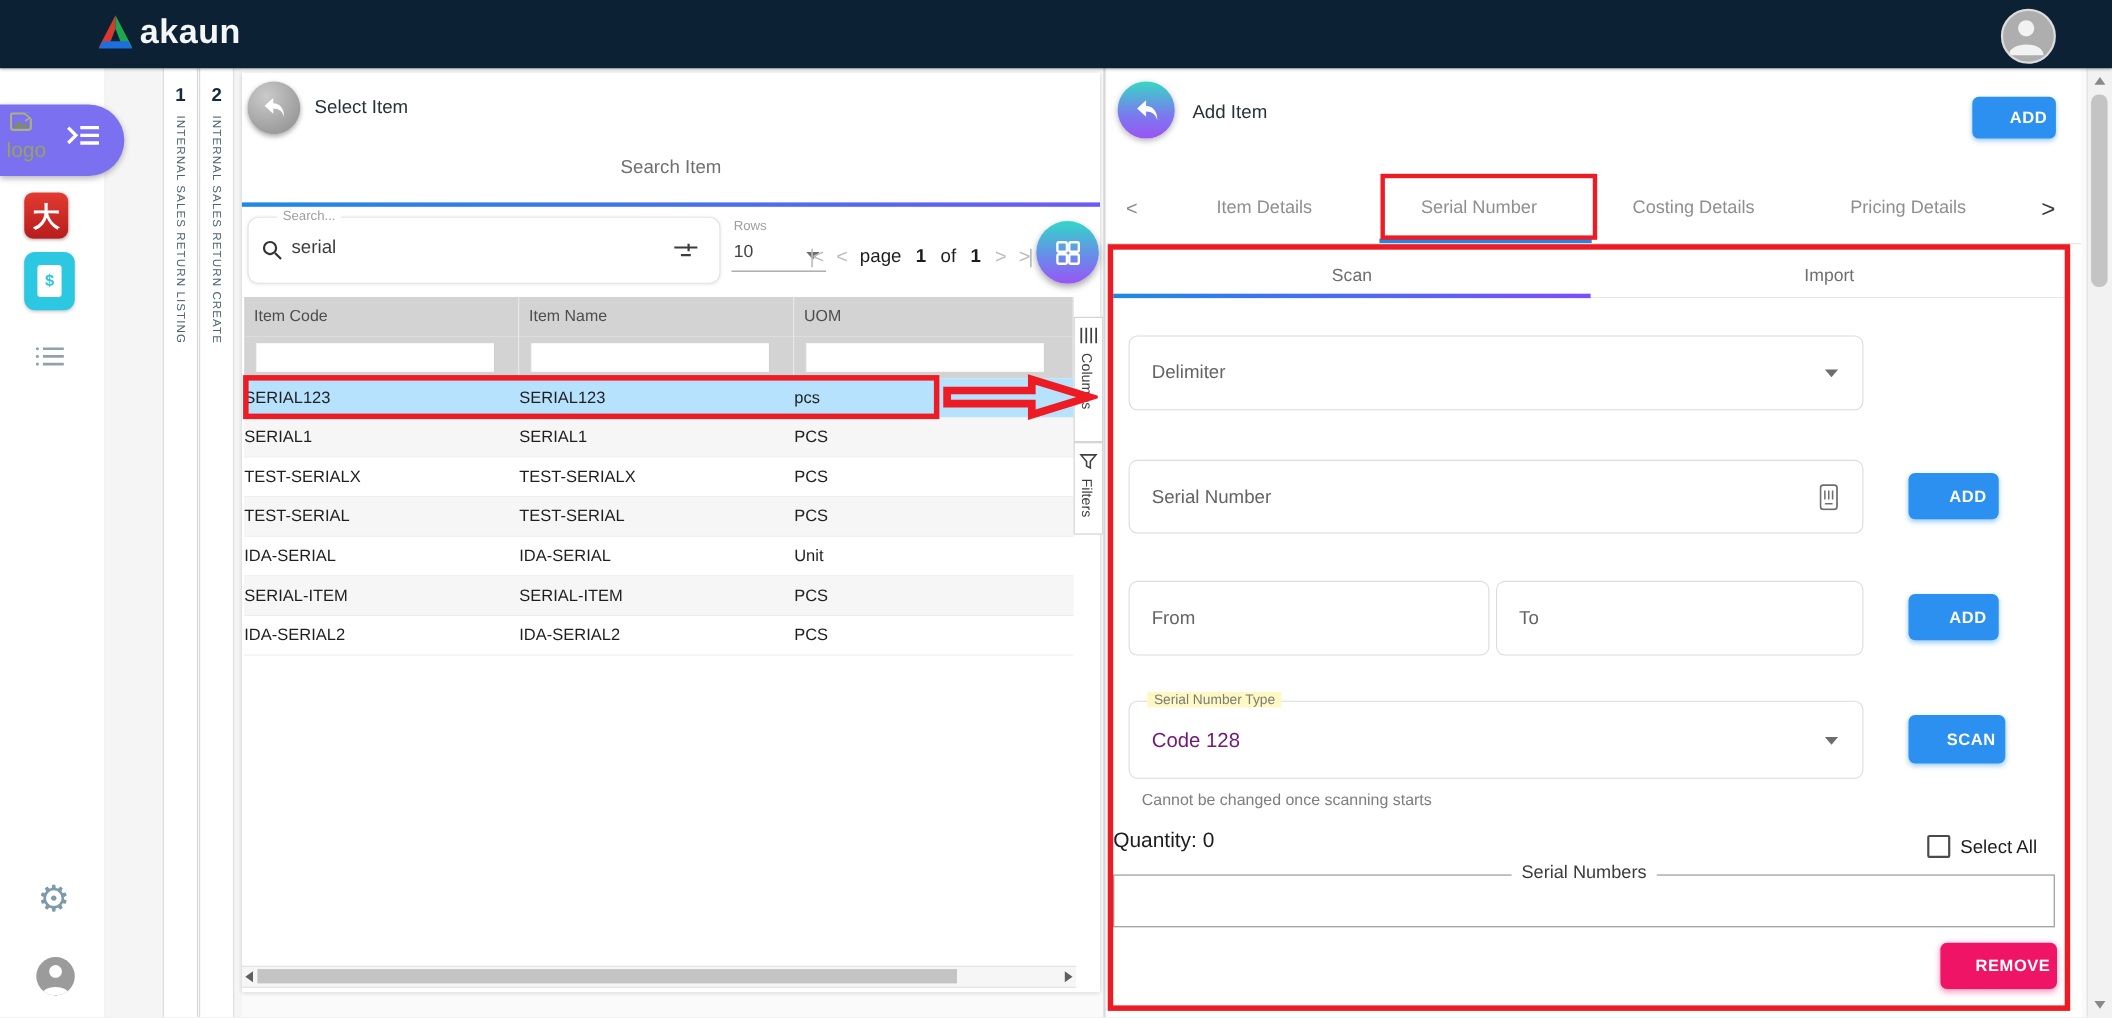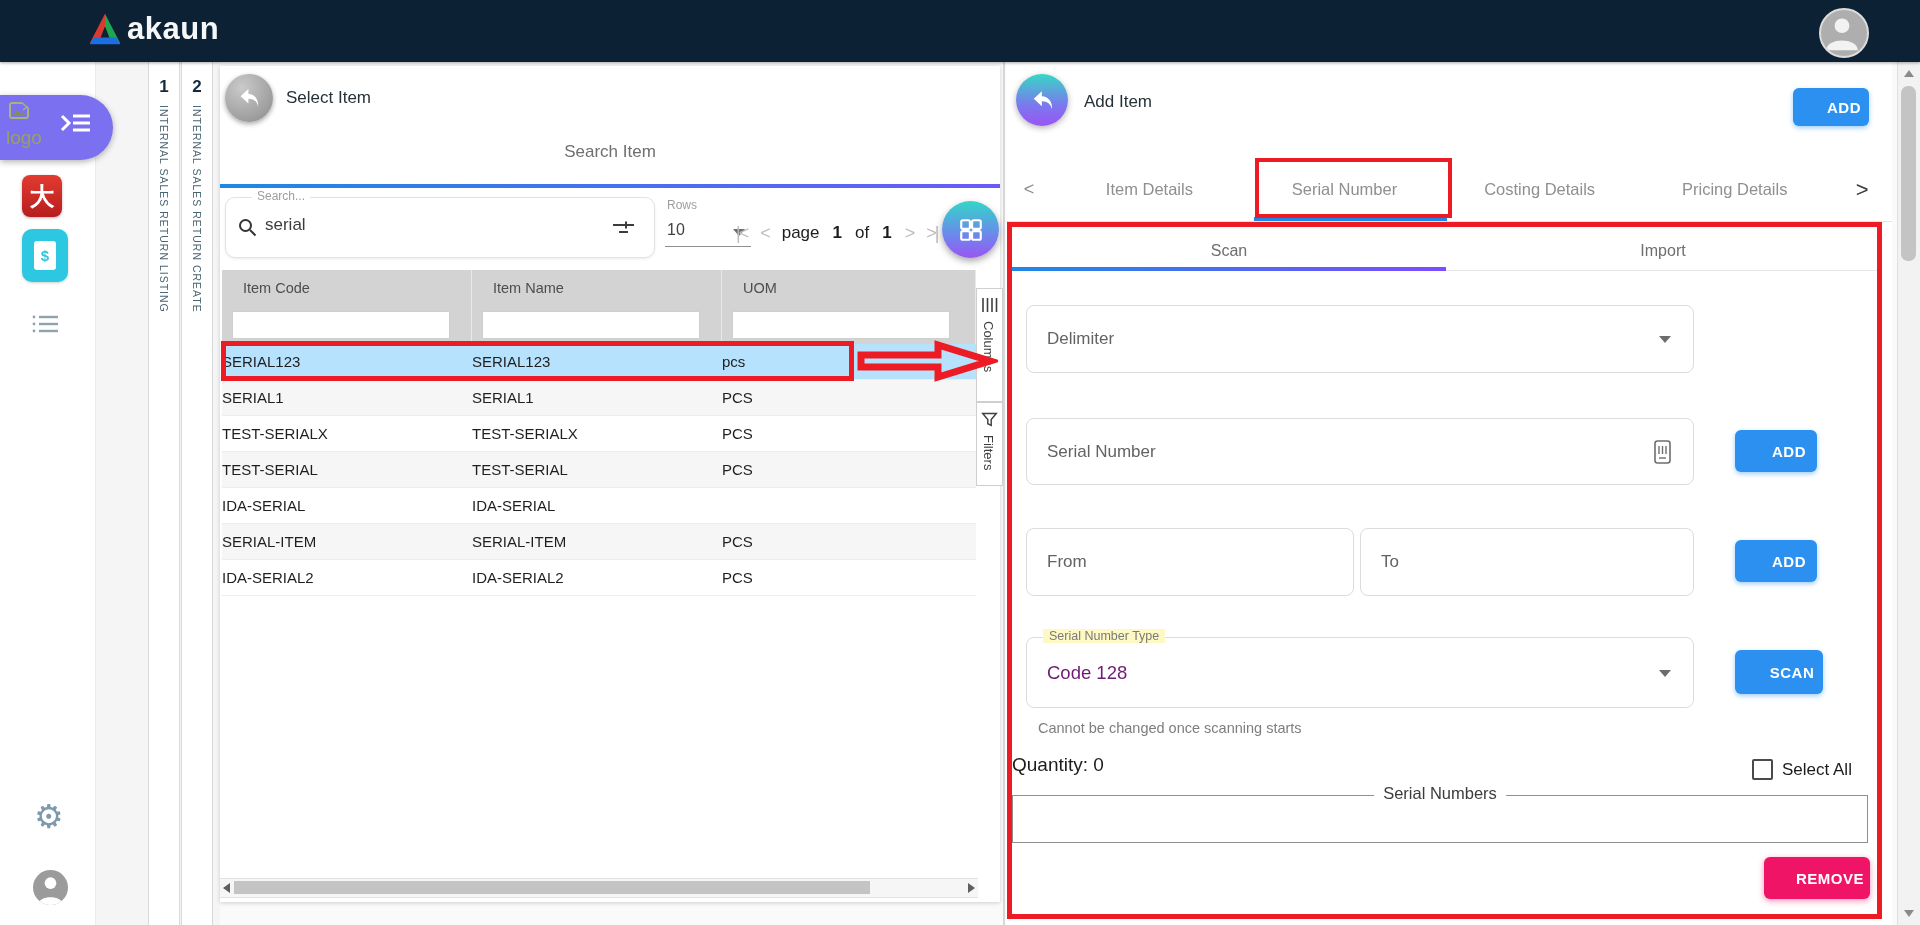--- a/index.html
+++ b/index.html
@@ -68,21 +68,21 @@
          font-size:17px;color:#1d1d1d;}
   .pgnav{color:#bcbcbc;font-size:18px;cursor:pointer;letter-spacing:-2px;}
   .pgbold{font-weight:bold;}
   .grid-btn{position:absolute;left:722px;top:135px;width:57px;height:57px;border-radius:50%;cursor:pointer;
             background:linear-gradient(180deg,#33d6c8 0%,#6d87ec 60%,#9a55f3 100%);
             box-shadow:0 3px 7px rgba(0,0,0,.35);display:flex;align-items:center;justify-content:center;}
 
   
   .tbl{position:absolute;left:2px;top:204px;width:754px;}
   .thead{height:36px;background:#d3d3d3;display:flex;}
-  .thead .hc{width:250px;padding-left:21px;line-height:36px;font-size:14.5px;color:#4d4d4d;
+  .thead .hc{width:250px;padding-left:9px;line-height:36px;font-size:14.5px;color:#4d4d4d;
              border-right:1px solid #e9e9e9;cursor:pointer;box-sizing:border-box;}
   .tfilter{height:38px;background:#d3d3d3;display:flex;align-items:center;}
   .tfilter .fc{width:250px;box-sizing:border-box;padding-left:10px;border-right:1px solid #e9e9e9;height:38px;
                display:flex;align-items:center;}
   .tfilter input{width:212px;height:24px;border:1px solid #cfcfcf;background:#fff;outline:none;font-family:inherit;}
   .trow{height:35px;display:flex;border-bottom:1px solid #ededed;background:#fff;cursor:pointer;}
   .trow.alt{background:#f6f6f6;}
   .trow.selected{background:#b6e2fd;}
   .tc{width:250px;box-sizing:border-box;padding-left:0;line-height:35px;font-size:15px;color:#1f1f1f;}
 
@@ -319,20 +319,21 @@
         <div class="tc">PCS</div>
       </div>
       <div class="trow alt">
         <div class="tc">TEST-SERIAL</div>
         <div class="tc">TEST-SERIAL</div>
         <div class="tc">PCS</div>
       </div>
       <div class="trow">
         <div class="tc">IDA-SERIAL</div>
         <div class="tc">IDA-SERIAL</div>
+        <div class="tc">Unit</div>
       </div>
       <div class="trow alt">
         <div class="tc">SERIAL-ITEM</div>
         <div class="tc">SERIAL-ITEM</div>
         <div class="tc">PCS</div>
       </div>
       <div class="trow">
         <div class="tc">IDA-SERIAL2</div>
         <div class="tc">IDA-SERIAL2</div>
         <div class="tc">PCS</div>

